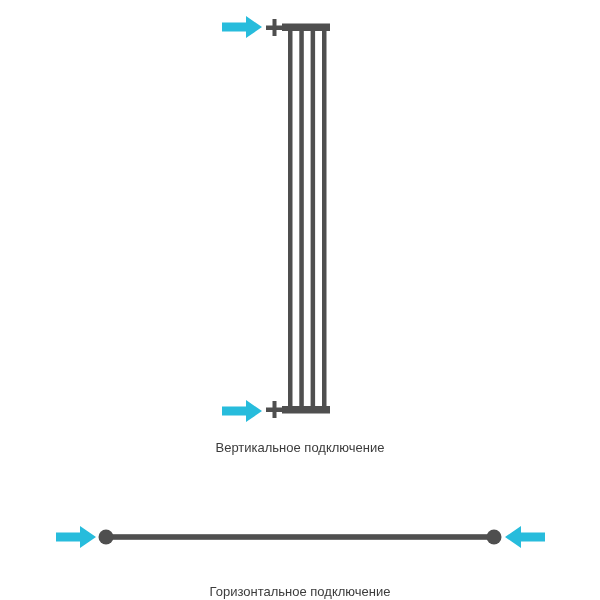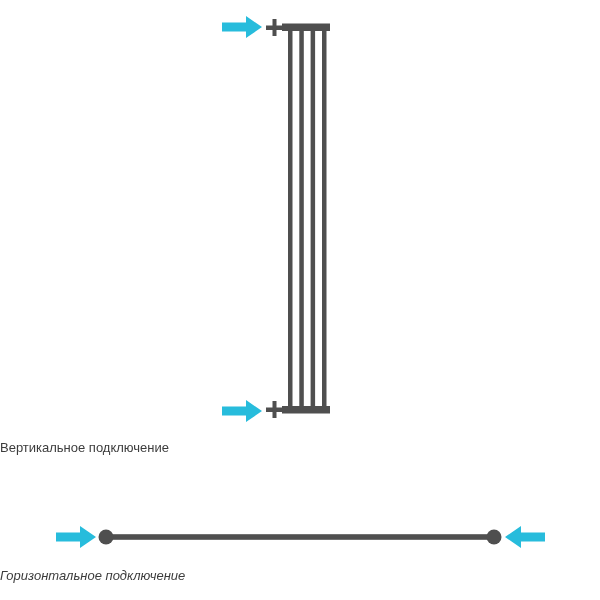--- a/index.html
+++ b/index.html
@@ -18,27 +18,27 @@
     position: absolute;
     left: 0; top: 0;
     width: 600px; height: 600px;
   }
   .pipe   { fill: var(--pipe, #4f4f4f); }
   .arrow  { fill: var(--accent, #27bcdc); }
   .caption {
     position: absolute;
     left: 0;
     width: 600px;
-    text-align: left;
+    text-align: center;
     font-size: 13px;
     line-height: 16px;
     color: var(--label, #3c3c3c);
   }
   .caption-vertical   { top: 440px; }
-  .caption-horizontal { top: 568px; font-style: italic; }
+  .caption-horizontal { top: 584px; }
 </style>
 </head>
 <body>
 
 <div class="stage">
 
   <svg class="diagram-svg" viewBox="0 0 600 600" aria-hidden="true">
 
     <g>
 

